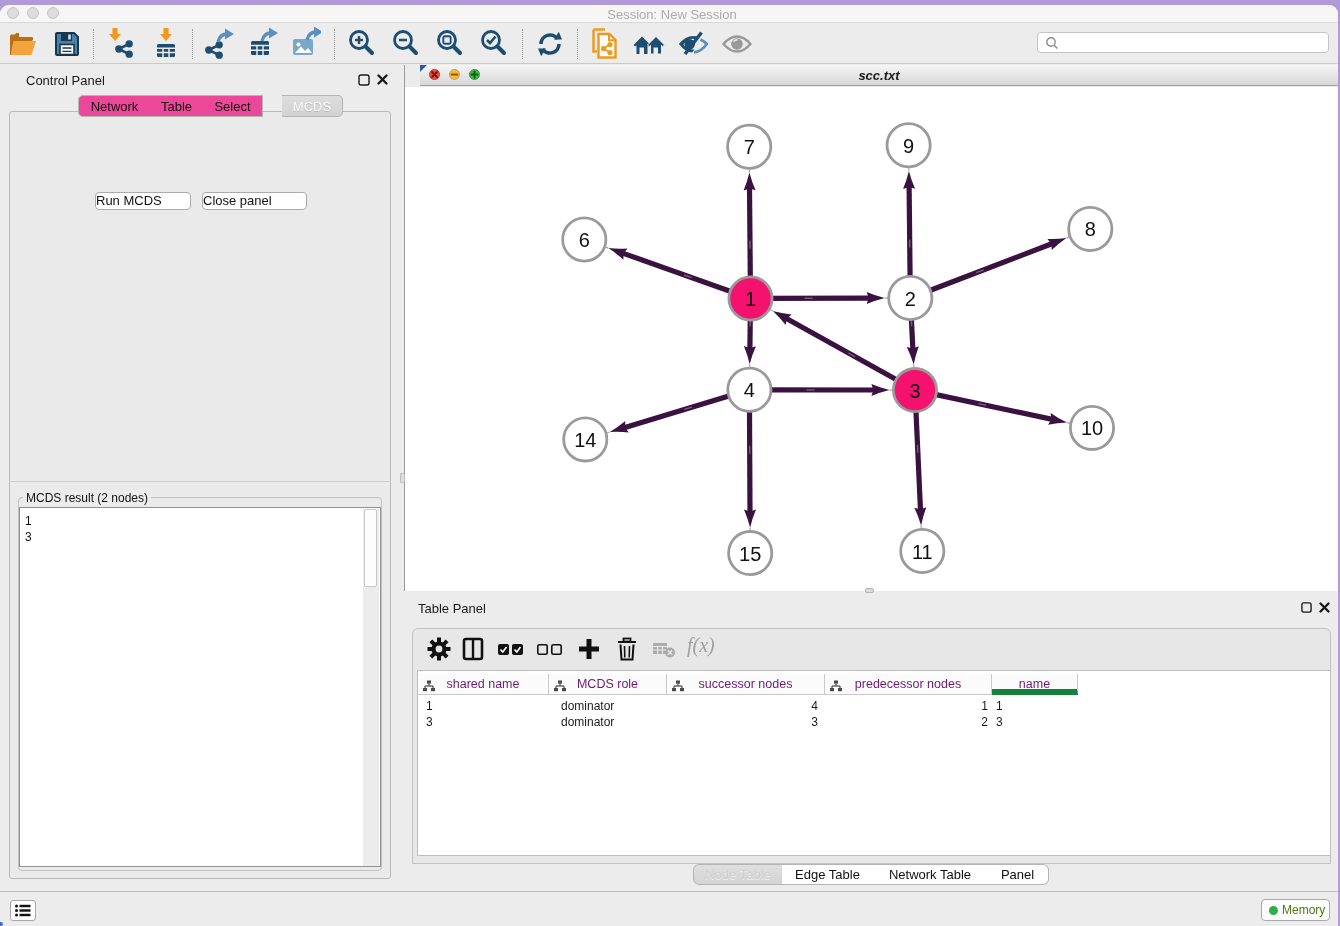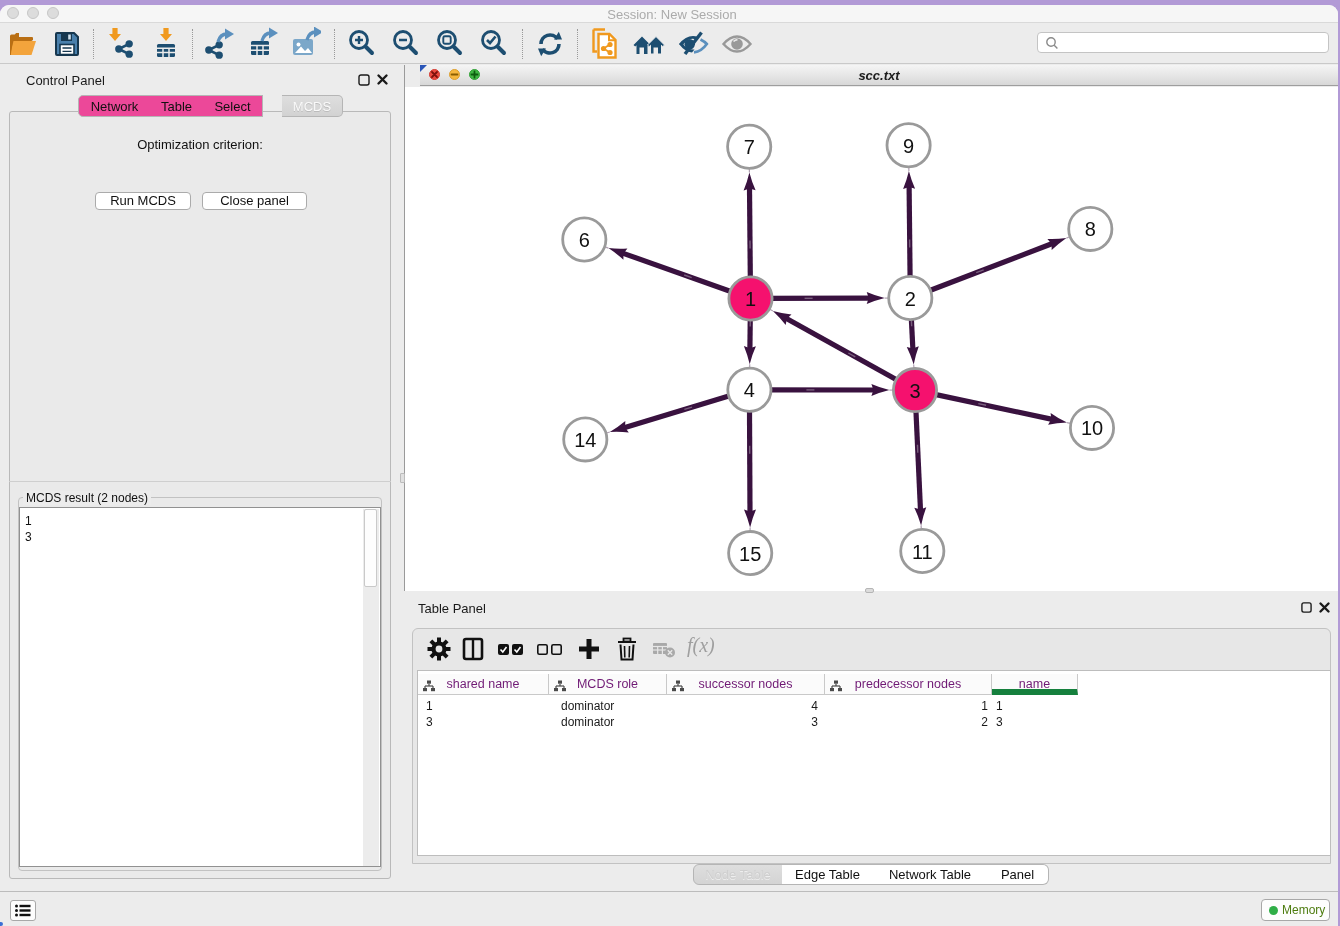--- a/index.html
+++ b/index.html
@@ -28,21 +28,21 @@
   .phead { font-size:13px; color:#1a1a1a; }
   .tab { position:absolute; top:30px; height:22px; line-height:21px; text-align:center;
     font-size:13px; color:#111; background:#ec4899; border:1px solid #b5b5b5; }
   .panelbox { position:absolute; left:9px; top:46px; width:382px; height:768px;
     background:#eaeaea; border:1px solid #b9b9b9; border-radius:3px; }
   .combo { position:absolute; left:44px; top:95px; width:310px; height:19px;
     background:#fff; border:1px solid #ababab; border-radius:4px;
     font-size:13px; color:#111; line-height:17px; padding-left:13px; }
   .btn { position:absolute; top:127px; height:18px; background:#fff;
     border:1px solid #ababab; border-radius:4px; font-size:13px; color:#111;
-    text-align:center; line-height:16px; }
+    text-align:left; line-height:16px; }
   .fieldset { position:absolute; left:18px; top:432px; width:364px; height:374px;
     border:1px solid #c2c2c2; border-radius:4px;padding-left:28px; }
   .resultarea { position:absolute; left:0px; top:9px; width:362px; height:360px;
     background:#fff; border:1px solid #919191; font-size:12px; color:#111; }
   .legend { position:absolute; left:4px; top:-7px; background:#ececec;
     font-size:12px; color:#111; padding:0 3px; }
   
   .vsplit { position:absolute; left:404px; top:60px; width:1px; height:526px; background:#9a9a9a; }
   
   .netframe { position:absolute; left:404px; top:59.5px; width:934px; height:526.5px; }
@@ -216,21 +216,20 @@
     <svg class="abs" style="left:376px; top:8px;" width="13" height="13" viewBox="0 0 13 13">
       <path d="M2.5 2.5 L10.5 10.5 M10.5 2.5 L2.5 10.5" stroke="#1a1a1a" stroke-width="2.4" stroke-linecap="round"></path>
     </svg>
     <div class="panelbox"></div>
     <div class="abs" style="left:9px; top:416px; width:382px; height:1px; background:#cfcfcf;"></div>
     <div class="tab" style="left:78px; width:73px; border-radius:5px 0 0 5px;">Network</div>
     <div class="tab" style="left:150px; width:54px; border-left:none;">Table</div>
     <div class="tab" style="left:203px; width:60px; border-left:none;">Select</div>
     <div class="tab" style="left:262px; width:61px; border-radius:0 5px 5px 0; border-left:none;
       background:linear-gradient(#dedede,#d2d2d2); color:#fafafa; text-shadow:0 1px 0 #bbb;margin-left:20px;">MCDS</div>
-    <div class="abs" style="left:9px; top:72px; width:382px; text-align:center; font-size:13px; color:#111;">Optimization criterion:</div>
     <div class="btn" style="left:95px; width:96px;">Run MCDS</div>
     <div class="btn" style="left:202px; width:105px;">Close panel</div>
     <div class="fieldset">
       <div class="legend">MCDS result (2 nodes)</div>
       <div class="resultarea">
         <div style="padding:5px 0 0 5px; line-height:16px;">1<br>3</div>
         <div style="position:absolute; right:1px; top:1px; width:16px; height:357px; background:#ececec;">
           <div style="position:absolute; left:1px; top:0px; width:13px; height:78px; background:#fdfdfd; border:1px solid #c9c9c9; border-radius:2px;"></div>
         </div>
       </div>

